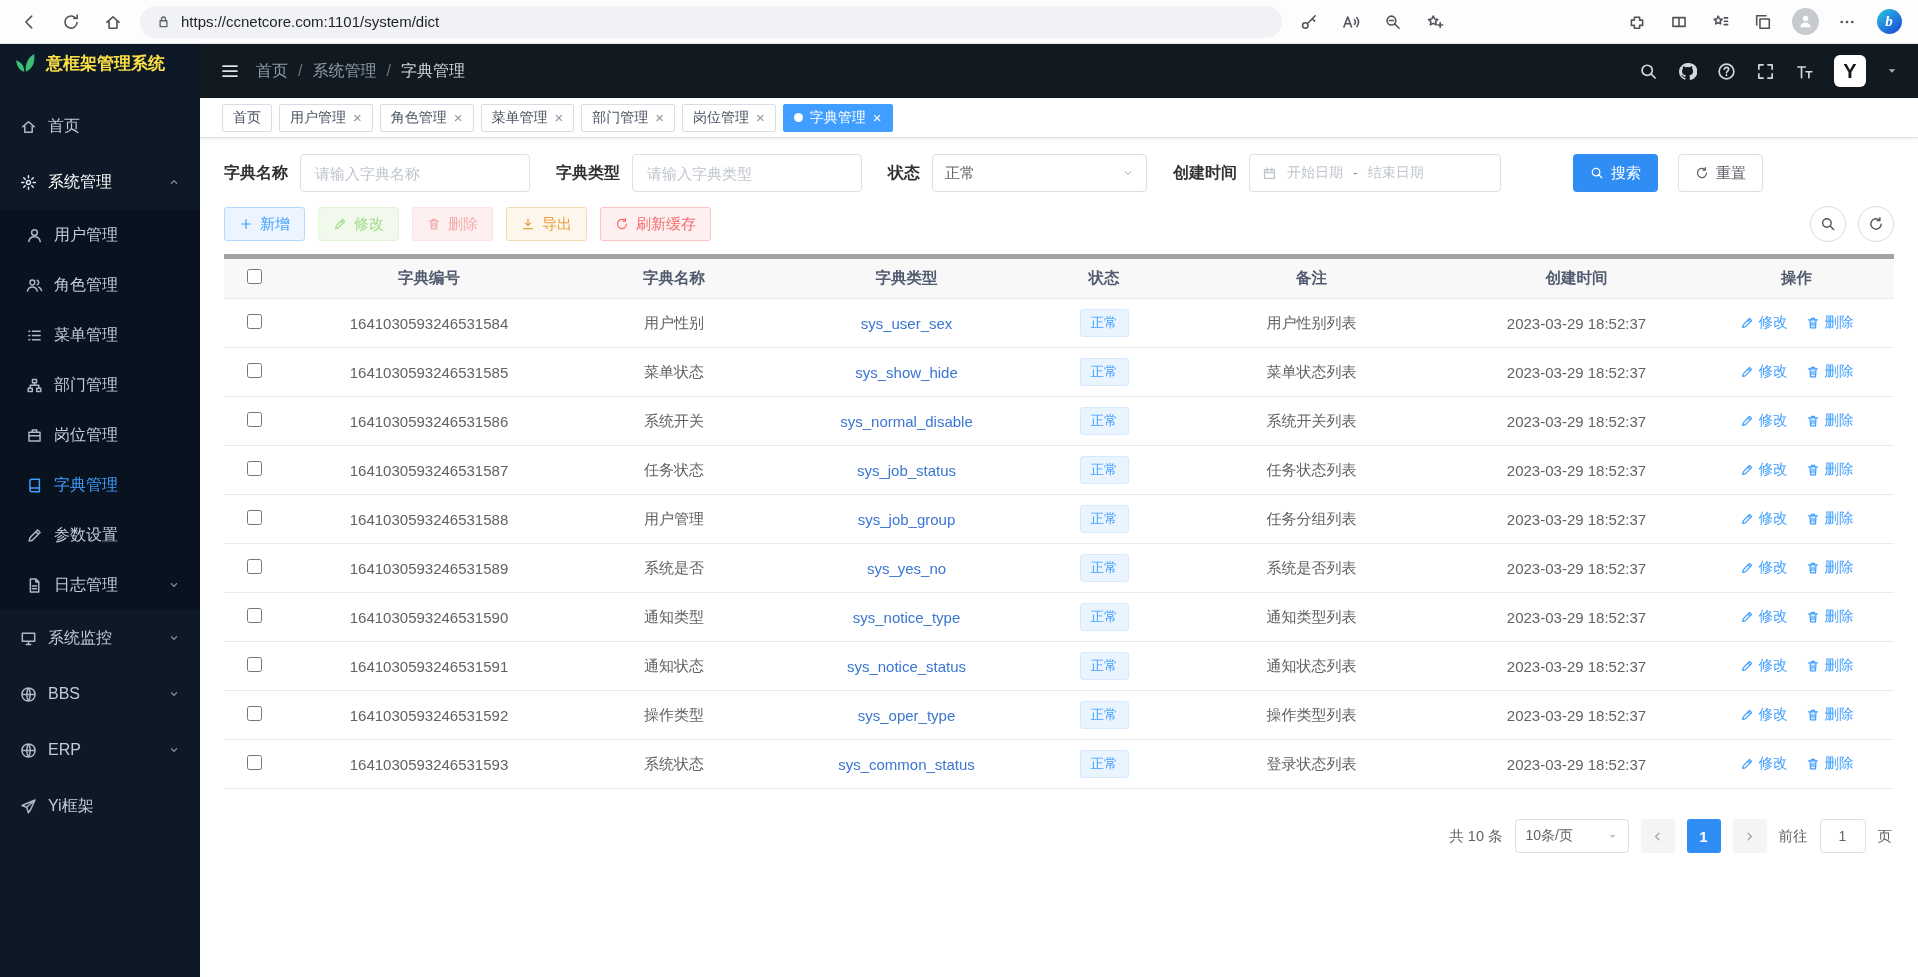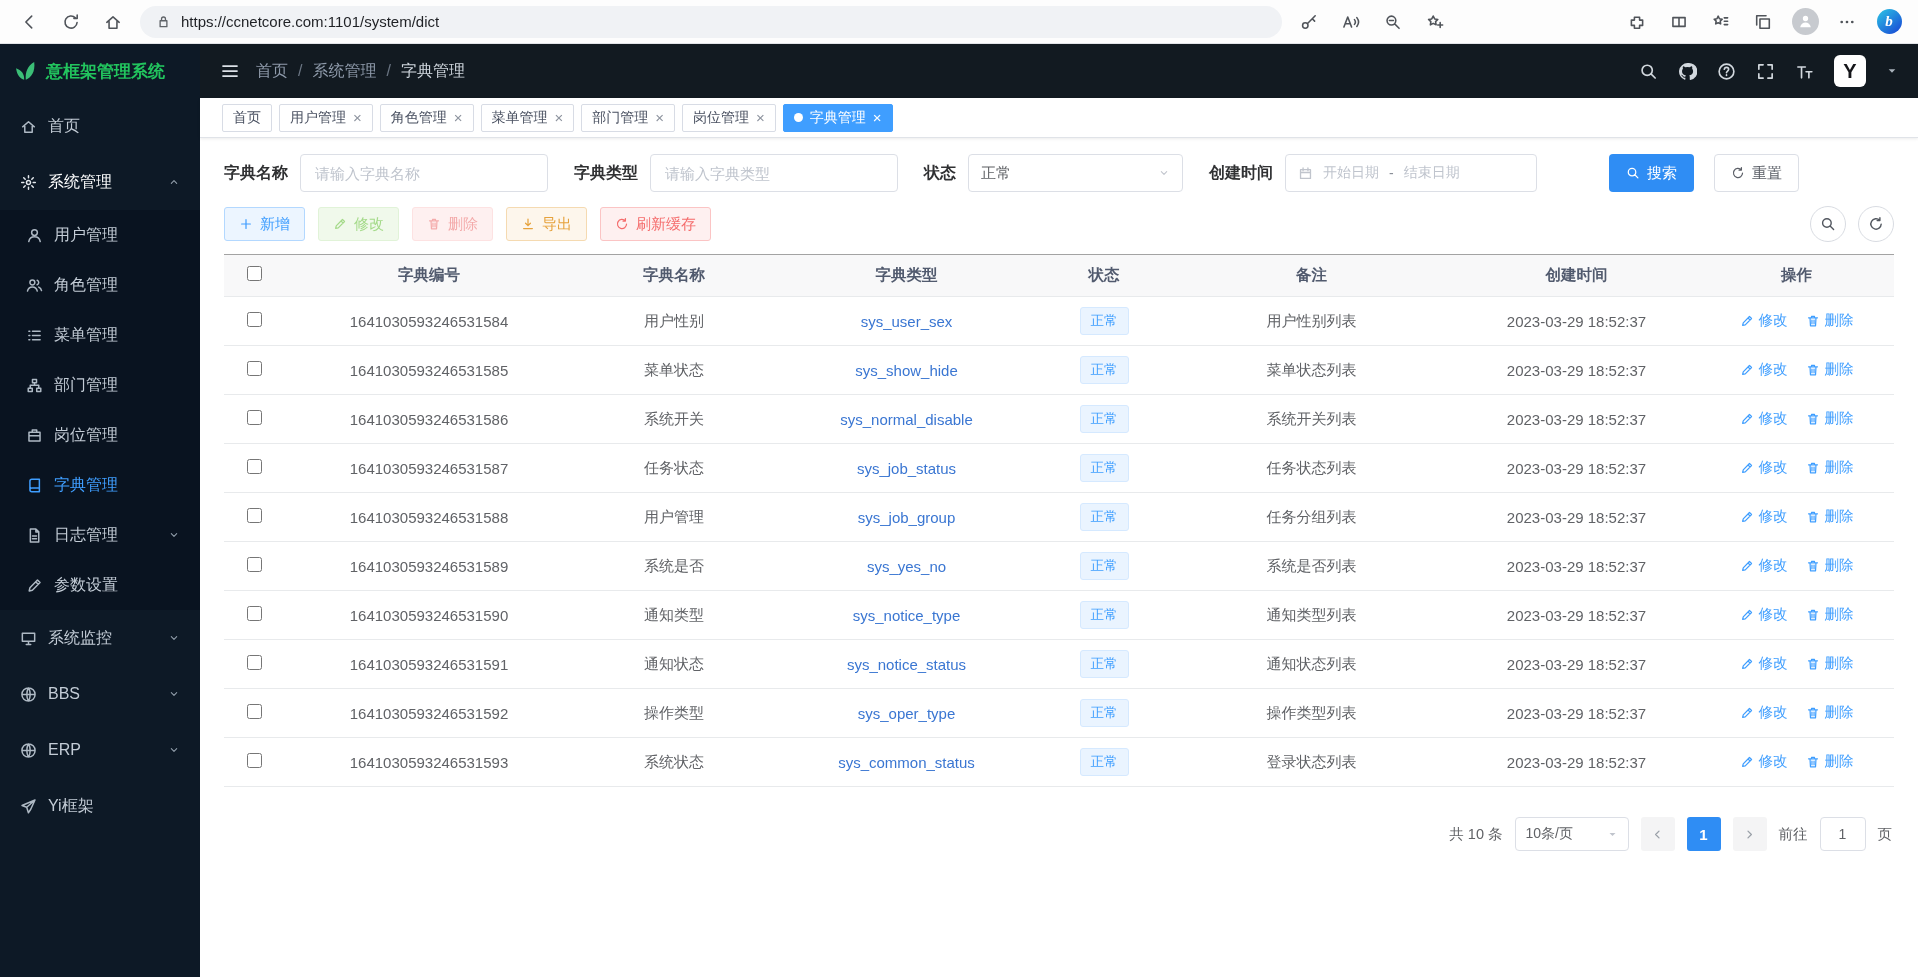--- a/index.html
+++ b/index.html
@@ -17,21 +17,21 @@
   .url{font-size:15px;color:#1f2125;white-space:nowrap}
   .caddr{display:flex;align-items:center}
   .cright{display:flex;align-items:center;margin-left:auto}
   .cic{display:flex}
   .pavatar{width:27px;height:27px;border-radius:50%;background:#c7cacf;color:#fff;font-size:17px;display:flex;align-items:center;justify-content:center}
   .bing{width:25px;height:25px;border-radius:50%;background:linear-gradient(140deg,#2bc0e4 5%,#1a4fd6 90%);color:#fff;font-weight:bold;font-size:15px;font-style:italic;display:flex;align-items:center;justify-content:center;font-family:"Liberation Serif",serif}
 
   
   .app{display:flex;height:933px;overflow:hidden}
   .sidebar{width:200px;flex-shrink:0;background:#0d1926;display:flex;flex-direction:column}
-  .logo{height:54px;display:flex;align-items:center;gap:10px;padding:0 14px;color:#22c55e;font-weight:bold;font-size:17px;white-space:nowrap}
+  .logo{height:54px;display:flex;gap:10px;padding:8px 14px;color:#fde047;font-weight:bold;font-size:17px;white-space:nowrap}
   .leaf{color:#3bbf77;font-size:22px;display:flex}
   .nav-item{height:56px;display:flex;align-items:center;gap:11px;padding:0 20px;color:#c3ccd6;font-size:16px;cursor:pointer;white-space:nowrap}
   .nav-item .nico{display:flex;font-size:17px;color:#aeb9c4}
   .nav-item.sub{height:50px;background:#091320;padding-left:26px}
   .nav-item.open{color:#fff}
   .nav-item.open .nico{color:#e4e9ee}
   .nav-item.active{color:#3f9eff}
   .nav-item.active .nico{color:#3f9eff}
   .navarrow{margin-left:auto;display:flex;font-size:12px;color:#93a0ad}
 
@@ -59,21 +59,21 @@
   .tab.active .x{color:#fff}
 
   
   .content{flex:1;display:flex;flex-direction:column;overflow:hidden}
   .filters{display:flex;align-items:center;padding:16px 24px 12px}
   .fgroup{display:flex;align-items:center;margin-right:26px}
   .flabel{font-weight:bold;font-size:16px;color:#303133;margin-right:12px;white-space:nowrap}
   .fctrl{height:38px;border:1px solid #dcdfe6;border-radius:4px;background:#fff;font-size:15px;color:#606266}
   input.fctrl{padding:0 14px}
   input.fctrl::placeholder{color:#bfc4cd}
-  .w-input{width:248px}
+  .w-input{width:230px}
   .fselect{width:215px;display:flex;align-items:center;justify-content:space-between;padding:0 12px;cursor:pointer}
   .scaret{color:#c0c4cc;font-size:12px;display:flex}
   .fdate{width:252px;display:flex;align-items:center;gap:10px;padding:4px 12px;cursor:pointer}
   .fdate .ph{color:#bfc4cd;font-size:14px;white-space:nowrap}
   .fdate .dsep{color:#8a8f98;font-size:14px}
   .dicon{color:#c0c4cc;font-size:15px;display:flex}
   .btn{height:38px;border-radius:4px;display:inline-flex;align-items:center;gap:7px;font-size:15px;padding:0 16px;border:1px solid transparent;white-space:nowrap}
   .btn .bicon{display:flex;font-size:14px}
   .btn-search{background:#2f8df4;color:#fff;margin-left:46px}
   .btn-reset{background:#fff;border-color:#dcdfe6;color:#5a5e66;margin-left:20px}
@@ -84,21 +84,21 @@
   .b-add{background:#ecf5ff;border:1px solid #b3d8ff;color:#409eff}
   .b-edit{background:#f0f9eb;border:1px solid #e1f3d8;color:#a4da89}
   .b-del{background:#fef0f0;border:1px solid #fde2e2;color:#f4abab}
   .b-exp{background:#fdf6ec;border:1px solid #f5dab1;color:#e6a23c}
   .b-cache{background:#fef0f0;border:1px solid #fbc4c4;color:#f56c6c}
   .tright{margin-left:auto;display:flex;gap:12px}
   .circ{width:36px;height:36px;border-radius:50%;border:1px solid #d9dce2;background:#fff;color:#51565e;display:flex;align-items:center;justify-content:center;font-size:16px}
 
   
   .tblwrap{padding:0 24px}
-  table.tbl{width:100%;border-collapse:collapse;table-layout:fixed;font-size:15px;color:#606266;border-top:1px solid #a3a3a3}
+  table.tbl{width:100%;border-collapse:collapse;table-layout:fixed;font-size:15px;color:#606266;border-top:5px solid #a3a3a3}
   .tbl th{height:42px;background:#f8f8f9;color:#515a6e;font-weight:bold;font-size:15.5px;border-bottom:1px solid #e8eaec;text-align:center;white-space:nowrap}
   .tbl td{height:49px;border-bottom:1px solid #e8eaec;text-align:center;white-space:nowrap;overflow:hidden;text-overflow:ellipsis}
   .tbl th:nth-child(1){width:60px}
   .tbl th:nth-child(2){width:290px}
   .tbl th:nth-child(3){width:200px}
   .tbl th:nth-child(4){width:265px}
   .tbl th:nth-child(5){width:130px}
   .tbl th:nth-child(6){width:285px}
   .tbl th:nth-child(7){width:245px}
   .tbl input[type=checkbox]{width:15px;height:15px;cursor:pointer}
@@ -304,39 +304,39 @@
         </div>
         <div class="nav-item sub active">
           <span class="nico" data-icon="book">
             <svg viewBox="0 0 16 16" style="width:1em;height:1em" fill="none" stroke="currentColor" stroke-width="1.4" stroke-linecap="round" stroke-linejoin="round">
               <path d="M12.6 13.9H5.5a1.8 1.8 0 0 1 0-3.6h7.1V2.1H5.5a1.8 1.8 0 0 0-1.8 1.8v8.2M12.6 10.3v3.6"></path>
             </svg>
           </span>
           <span class="nlabel">字典管理</span>
         </div>
         <div class="nav-item sub">
+          <span class="nico" data-icon="editpen">
+            <svg viewBox="0 0 16 16" style="width:1em;height:1em" fill="none" stroke="currentColor" stroke-width="1.4" stroke-linecap="round" stroke-linejoin="round">
+              <path d="m10.8 2.8 2.4 2.4-7.2 7.2-3 .7.7-3zM9.1 4.5l2.4 2.4"></path>
+            </svg>
+          </span>
+          <span class="nlabel">参数设置</span>
+        </div>
+        <div class="nav-item sub">
           <span class="nico" data-icon="logdoc">
             <svg viewBox="0 0 16 16" style="width:1em;height:1em" fill="none" stroke="currentColor" stroke-width="1.4" stroke-linecap="round" stroke-linejoin="round">
               <path d="M4.1 1.9h5.2L12 4.6v9.5H4.1zM9.3 1.9v2.7H12M6.1 8.4h3.8M6.1 11h3.8"></path>
             </svg>
           </span>
           <span class="nlabel">日志管理</span>
           <span class="navarrow" data-icon="chevDown">
             <svg viewBox="0 0 16 16" style="width:1em;height:1em" fill="none" stroke="currentColor" stroke-width="1.4" stroke-linecap="round" stroke-linejoin="round">
               <path d="m4.4 6.2 3.6 3.6 3.6-3.6"></path>
             </svg>
           </span>
-        </div>
-        <div class="nav-item sub">
-          <span class="nico" data-icon="editpen">
-            <svg viewBox="0 0 16 16" style="width:1em;height:1em" fill="none" stroke="currentColor" stroke-width="1.4" stroke-linecap="round" stroke-linejoin="round">
-              <path d="m10.8 2.8 2.4 2.4-7.2 7.2-3 .7.7-3zM9.1 4.5l2.4 2.4"></path>
-            </svg>
-          </span>
-          <span class="nlabel">参数设置</span>
         </div>
         <div class="nav-item">
           <span class="nico" data-icon="monitor">
             <svg viewBox="0 0 16 16" style="width:1em;height:1em" fill="none" stroke="currentColor" stroke-width="1.4" stroke-linecap="round" stroke-linejoin="round">
               <path d="M2.2 3.1h11.6v7.5H2.2zM5.9 13.7h4.2M8 10.6v3.1"></path>
             </svg>
           </span>
           <span class="nlabel">系统监控</span>
           <span class="navarrow" data-icon="chevDown">
             <svg viewBox="0 0 16 16" style="width:1em;height:1em" fill="none" stroke="currentColor" stroke-width="1.4" stroke-linecap="round" stroke-linejoin="round">

